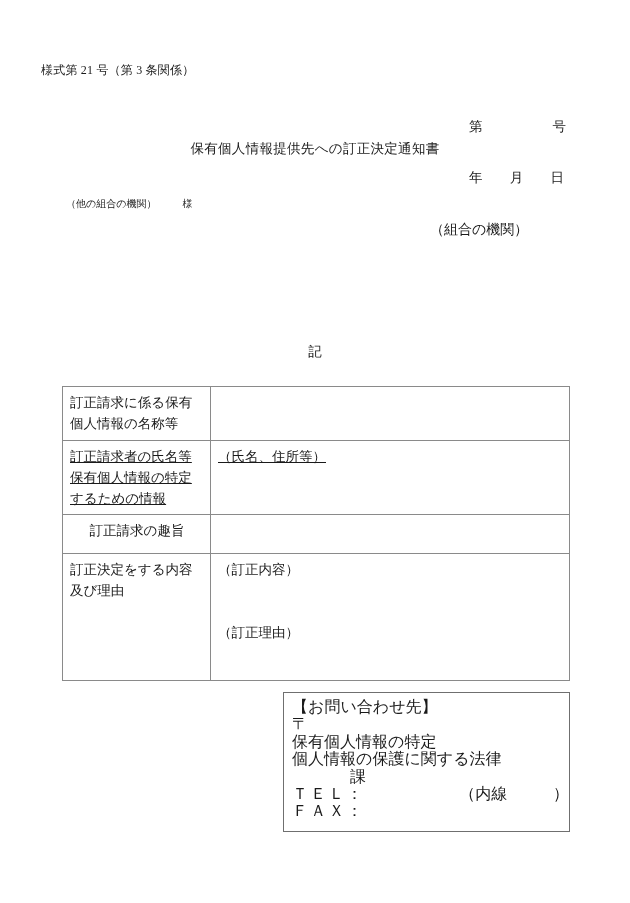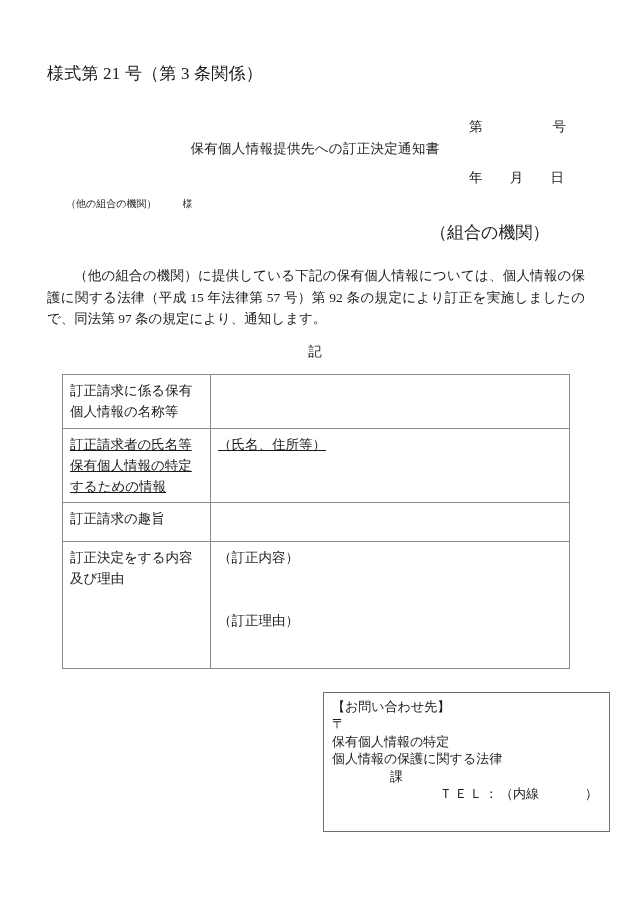--- a/index.html
+++ b/index.html
@@ -21,23 +21,23 @@
     width: 630px;
     height: 903px;
     overflow: hidden;
   }
 
   
   .abs { position: absolute; white-space: pre; }
 
   
   .form-no {
-    left: 47px;
+    left: 41px;
     top: 62px;
-    font-size: 17px;
+    font-size: 12px;
     letter-spacing: 0.2px;
   }
   .docnum-block {
     left: 455px;
     top: 85px;
     font-size: 13.5px;
     width: 115px;
   }
   .docnum-row {
     display: flex;
@@ -61,21 +61,21 @@
   .addressee {
     left: 56px;
     top: 186px;
     font-size: 10px;
   }
   .addressee .honorific { padding-left: 26px; }
 
   .issuer {
     left: 430px;
     top: 221px;
-    font-size: 17px;
+    font-size: 14px;
     font-family: Liberation Serif, serif;
   }
 
   
   .body-para {
     left: 47px;
     top: 265px;
     width: 538px;
     font-size: 13.5px;
     line-height: 21.5px;
@@ -91,63 +91,61 @@
     top: 343px;
     width: 630px;
     text-align: center;
     font-size: 13.5px;
   }
 
   
   .form-table {
     position: absolute;
     left: 62px;
-    top: 374px;
+    top: 386px;
     width: 508px;
     border-collapse: collapse;
     table-layout: fixed;
   }
   .form-table td {
     border: 1px solid #8a8a8a;
     vertical-align: top;
     font-size: 13.5px;
     line-height: 21px;
     padding: 5px 6px 5px 7px;
   }
   .form-table td.label-cell {
     width: 134px;
     white-space: pre-line;
   }
   .form-table td.value-cell {
     white-space: pre-line;
   }
   .r1 { height: 54px; }
   .r2 { height: 70px; text-decoration: underline; }
-  .r3 { height: 39px; }
+  .r3 { height: 39px; text-align: center; }
   .r4 { height: 127px; }
 
   
   .contact-box {
     position: absolute;
     left: 283px;
     top: 692px;
     width: 287px;
     height: 140px;
     border: 1px solid #6f6f6f;
     box-sizing: border-box;
-    font-size: 13px;
+    font-size: 16px;
     line-height: 17.4px;
     padding: 5px 0 0 8px;
-    margin-left: 40px;
   }
   .contact-line { white-space: pre; }
   .contact-line.dept { padding-left: 58px; }
   .tel-line {
     display: flex;
-    text-align: right;
   }
   .tel-line .tel-label { width: 168px; }
   .ext-gap { display: inline-block; width: 46px; }
   .wide { letter-spacing: 2.2px; }
 </style>
 </head>
 <body>
 
 <div class="page">
 
@@ -166,21 +164,20 @@
   </div>
 
   <div class="abs doc-title">保有個人情報提供先への訂正決定通知書</div>
 
   <div class="abs addressee">
     <span>（他の組合の機関）</span><span class="honorific">様</span>
   </div>
 
   <div class="abs issuer">（組合の機関）</div>
 
-  <div class="body-para abs">（他の組合の機関）に提供している下記の保有個人情報については、個人情報の保護に関する法律（平成 15 年法律第 57 号）第 92 条の規定により訂正を実施しましたので、同法第 97 条の規定により、通知します。</div>
 
   <div class="abs ki-mark">記</div>
 
   <table class="form-table">
     <tbody>
       <tr class="r1">
         <td class="label-cell">訂正請求に係る保有
 個人情報の名称等</td>
         <td class="value-cell"></td>
       </tr>
@@ -210,15 +207,16 @@
     <div class="contact-line">〒</div>
     <div class="contact-line">保有個人情報の特定</div>
     <div class="contact-line">個人情報の保護に関する法律</div>
     <div class="contact-line dept">課</div>
     <div class="contact-line tel-line">
       <span class="tel-label wide">ＴＥＬ：</span>
       <span>（内線</span>
       <span class="ext-gap"></span>
       <span>）</span>
     </div>
+    <div class="contact-line wide">ＦＡＸ：</div>
   </div>
 
 </div>
 
 </body></html>

